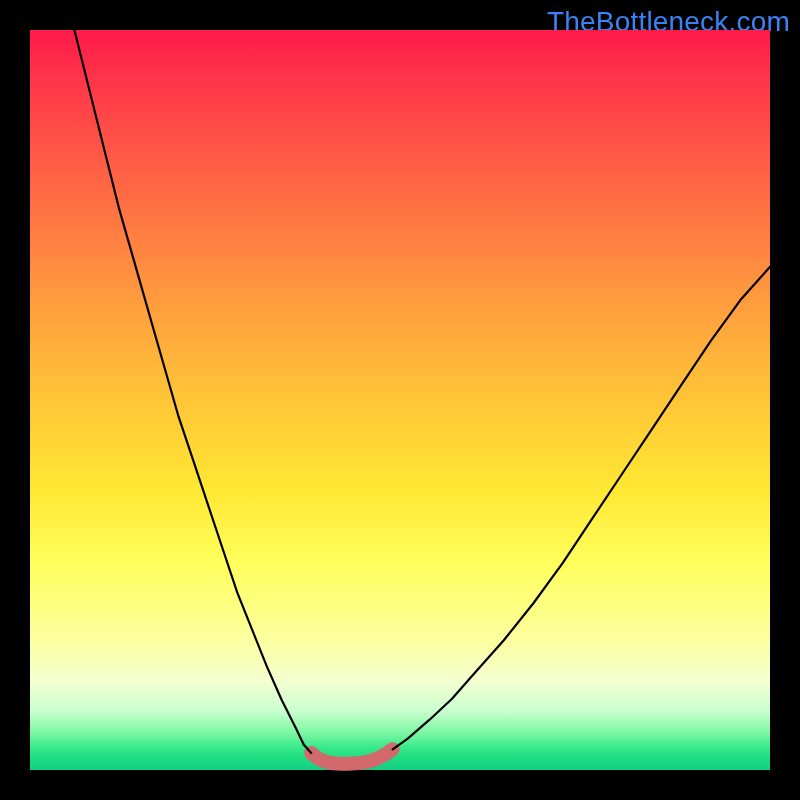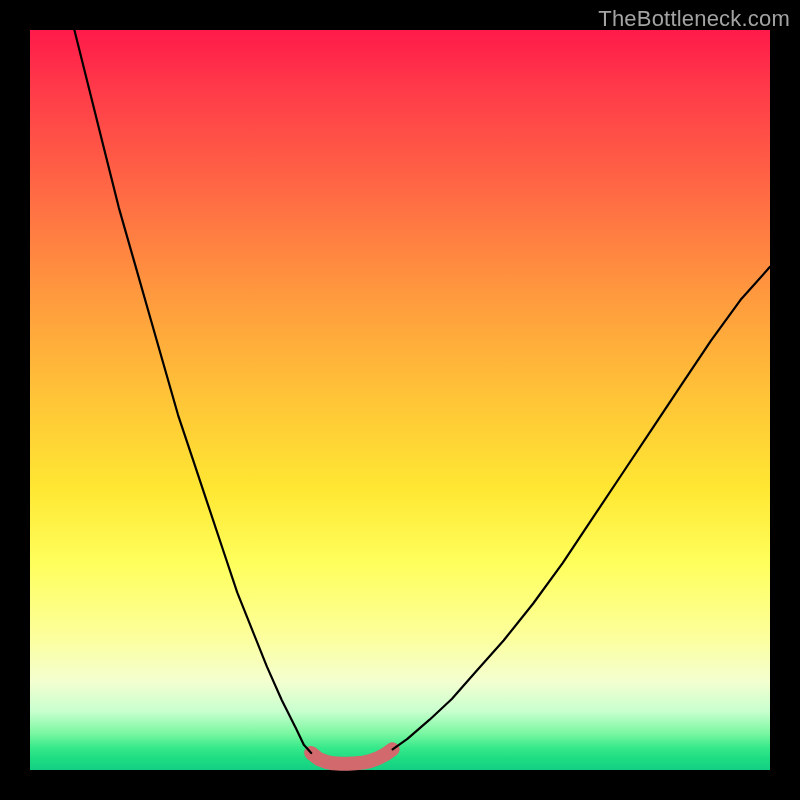--- a/index.html
+++ b/index.html
@@ -39,22 +39,22 @@
       #7cf7a2 95%,
       #36e98a 97%,
       #1ddc82 98.5%,
       #13cf84 100%
     );
   }
   .watermark {
     position: absolute;
     top: 6px;
     right: 10px;
-    color: #a3a3a3;
-    font-size: 22px;
+    color: #3b82f6;
+    font-size: 28px;
     letter-spacing: 0.2px;
     user-select: none;
   }
   svg.curves {
     position: absolute;
     left: 0;
     top: 0;
     width: 740px;
     height: 740px;
     overflow: visible;

